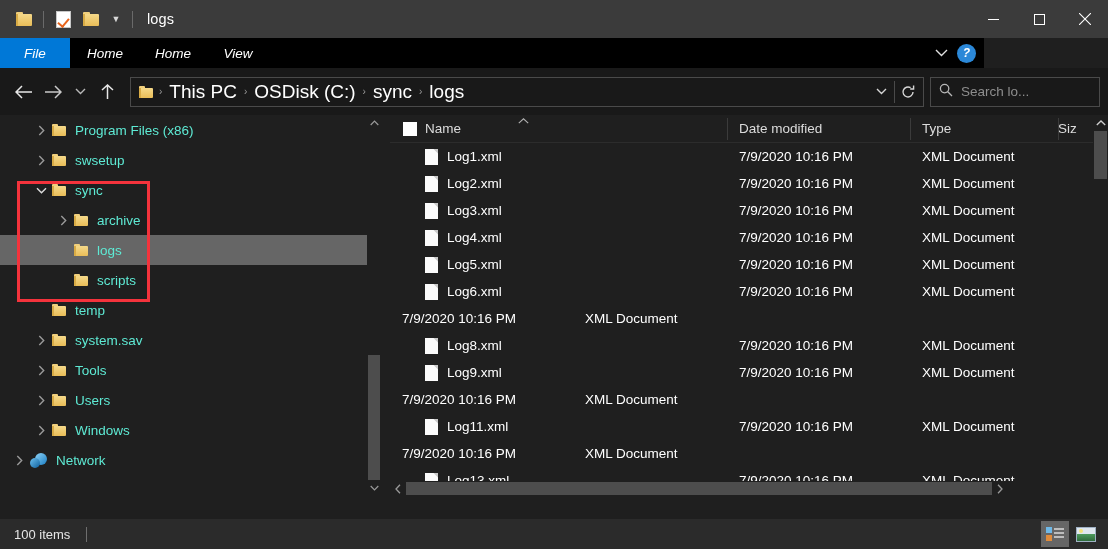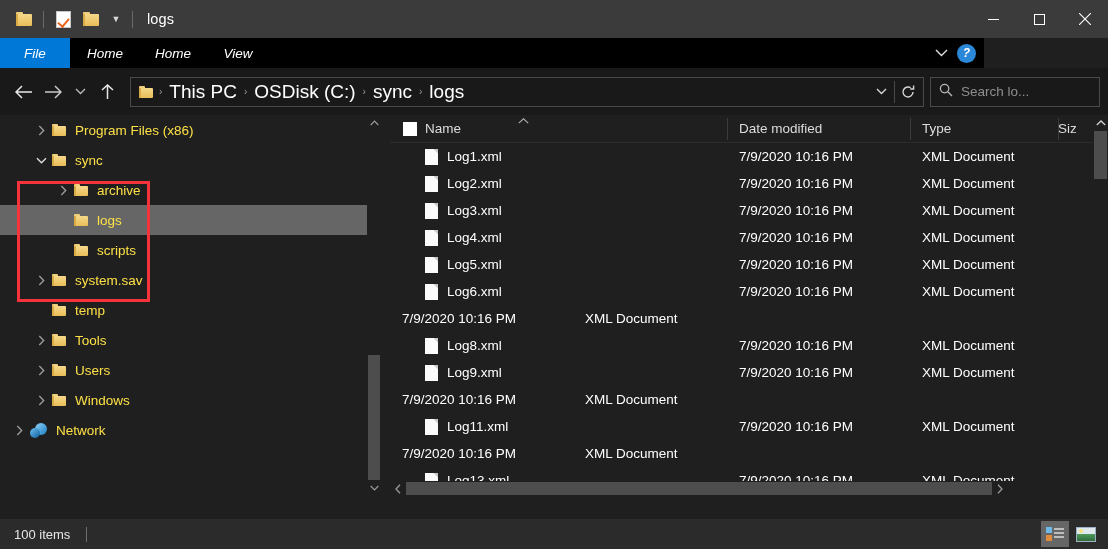--- a/index.html
+++ b/index.html
@@ -151,21 +151,21 @@
   
   .sidebar {
     position: absolute; left: 0; top: 0;
     width: 381px; height: 381px;
     background: #1f1f1f;
     overflow: hidden;
   }
   .tree-row {
     position: relative; height: 30px;
     display: flex; align-items: center;
-    color: #fde047; font-size: 13.5px;
+    color: #5eead4; font-size: 13.5px;
   }
   .tree-row.selected { background: #666666; }
   .twisty {
     width: 22px; height: 30px; flex: 0 0 22px;
     display: flex; align-items: center; justify-content: center;
     color: #9a9a9a; font-size: 10px;
   }
   .tree-ico { margin-right: 9px; display: flex; align-items: center; }
   .net-ico {
     width: 17px; height: 15px; position: relative;
@@ -453,20 +453,35 @@
             <span class="folder sm">
               <i class="ft"></i>
               <i class="fb"></i>
               <i class="fs"></i>
             </span>
           </span>
           <span>Program Files (x86)</span>
         </div>
         <div class="tree-row" style="padding-left: 30px;">
           <span class="twisty">
+            <svg width="7" height="11" viewBox="0 0 7 11">
+              <path d="M1.3 1 L5.7 5.5 L1.3 10" fill="none" stroke="#9a9a9a" stroke-width="1.4"></path>
+            </svg>
+          </span>
+          <span class="tree-ico">
+            <span class="folder sm">
+              <i class="ft"></i>
+              <i class="fb"></i>
+              <i class="fs"></i>
+            </span>
+          </span>
+          <span>swsetup</span>
+        </div>
+        <div class="tree-row" style="padding-left: 30px;">
+          <span class="twisty">
             <svg width="11" height="7" viewBox="0 0 11 7">
               <path d="M1 1.3 L5.5 5.7 L10 1.3" fill="none" stroke="#dddddd" stroke-width="1.4"></path>
             </svg>
           </span>
           <span class="tree-ico">
             <span class="folder sm">
               <i class="ft"></i>
               <i class="fb"></i>
               <i class="fs"></i>
             </span>
@@ -504,44 +519,44 @@
           <span class="tree-ico">
             <span class="folder sm">
               <i class="ft"></i>
               <i class="fb"></i>
               <i class="fs"></i>
             </span>
           </span>
           <span>scripts</span>
         </div>
         <div class="tree-row" style="padding-left: 30px;">
+          <span class="twisty"></span>
+          <span class="tree-ico">
+            <span class="folder sm">
+              <i class="ft"></i>
+              <i class="fb"></i>
+              <i class="fs"></i>
+            </span>
+          </span>
+          <span>temp</span>
+        </div>
+        <div class="tree-row" style="padding-left: 30px;">
           <span class="twisty">
             <svg width="7" height="11" viewBox="0 0 7 11">
               <path d="M1.3 1 L5.7 5.5 L1.3 10" fill="none" stroke="#9a9a9a" stroke-width="1.4"></path>
             </svg>
           </span>
           <span class="tree-ico">
             <span class="folder sm">
               <i class="ft"></i>
               <i class="fb"></i>
               <i class="fs"></i>
             </span>
           </span>
           <span>system.sav</span>
-        </div>
-        <div class="tree-row" style="padding-left: 30px;">
-          <span class="twisty"></span>
-          <span class="tree-ico">
-            <span class="folder sm">
-              <i class="ft"></i>
-              <i class="fb"></i>
-              <i class="fs"></i>
-            </span>
-          </span>
-          <span>temp</span>
         </div>
         <div class="tree-row" style="padding-left: 30px;">
           <span class="twisty">
             <svg width="7" height="11" viewBox="0 0 7 11">
               <path d="M1.3 1 L5.7 5.5 L1.3 10" fill="none" stroke="#9a9a9a" stroke-width="1.4"></path>
             </svg>
           </span>
           <span class="tree-ico">
             <span class="folder sm">
               <i class="ft"></i>

